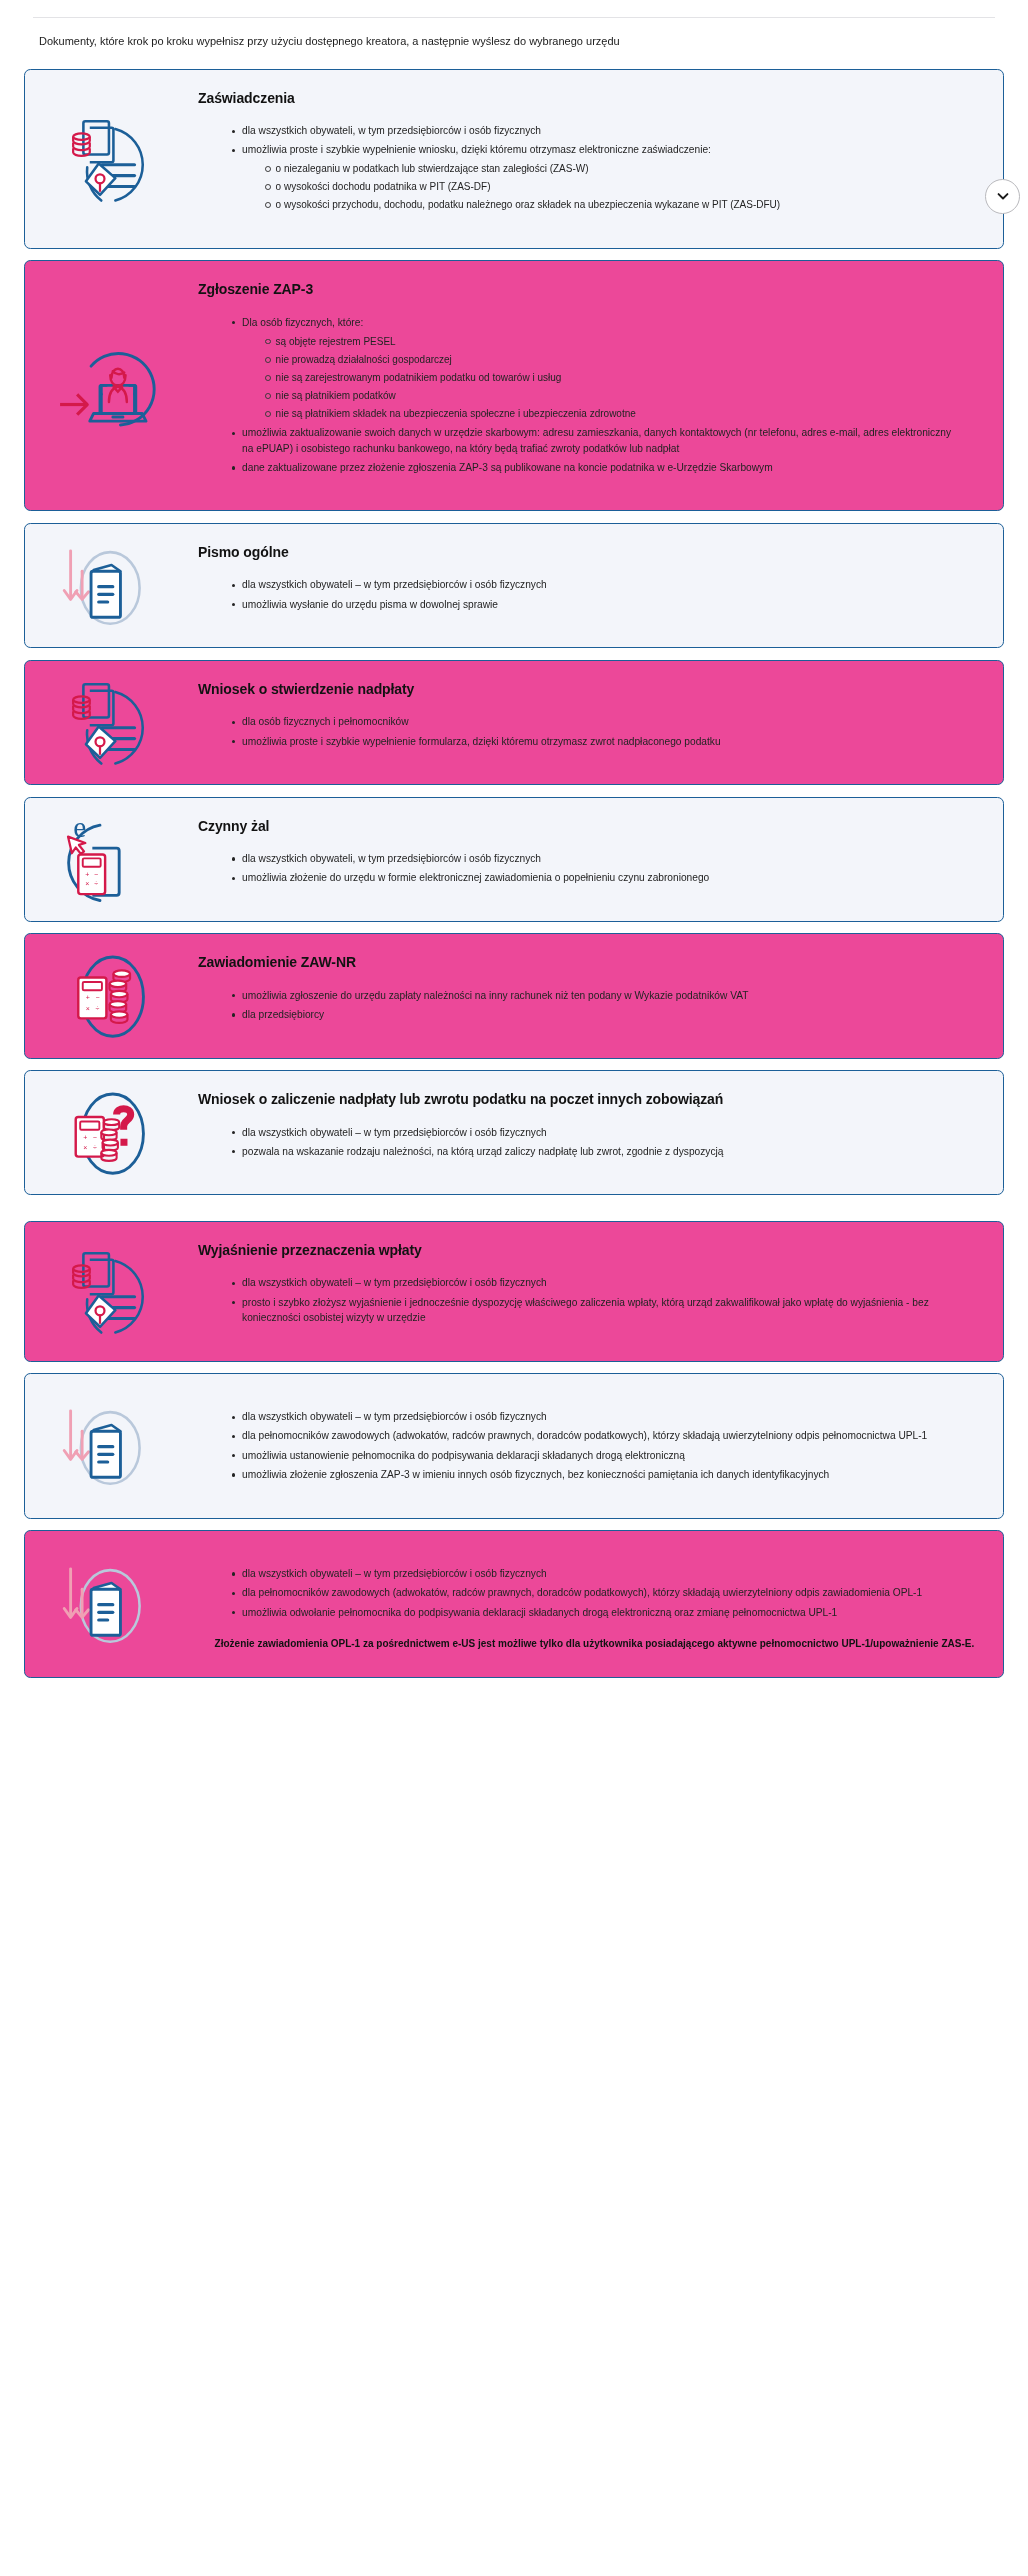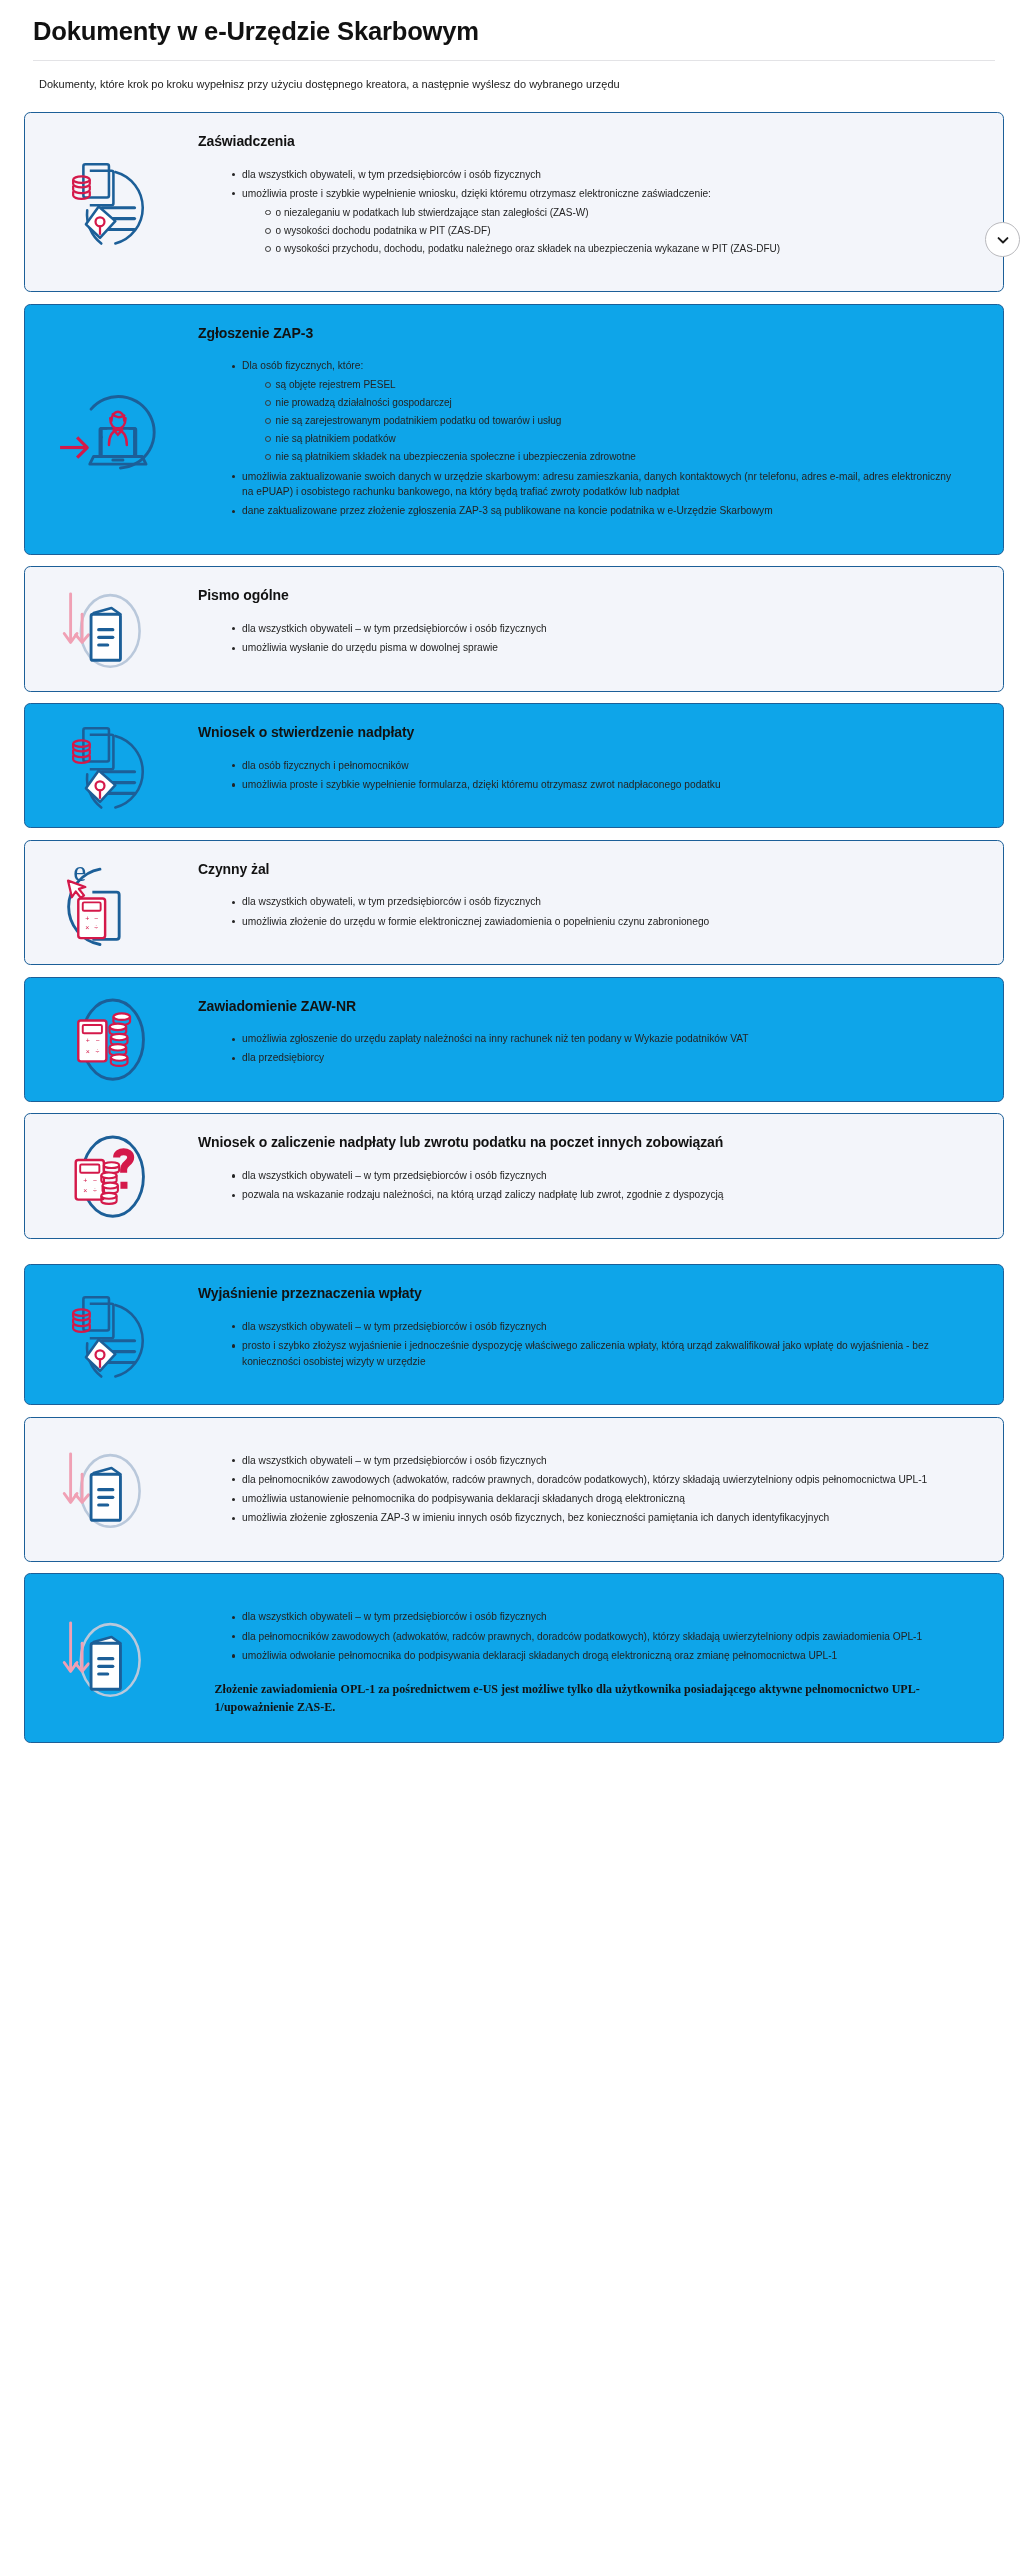--- a/index.html
+++ b/index.html
@@ -42,21 +42,21 @@
     position: relative;
     border: 1.3px solid #1c5f98;
     border-radius: 6.4px;
     display: flex;
     align-items: flex-start;
     margin-bottom: 11.5px;
     overflow: visible;
     min-height: 77px;
   }
   .card.tint   { background: #f3f5fa; align-items: center; }
-  .card.plain  { background: #0ea5e9; }
+  .card.plain  { background: #ec4899; }
   .card.gap-before { margin-top: 25.6px; }
 
   .card-icon {
     flex: 0 0 173px;
     align-self: center;
     display: flex;
     align-items: center;
     justify-content: center;
     padding: 11.5px 6.4px;
   }
@@ -103,26 +103,25 @@
   .sub-list > li::before {
     content: "";
     position: absolute;
     left: 1.3px; top: 5.1px;
     width: 3.8px; height: 3.8px;
     border-radius: 50%;
     border: 0.6px solid #3a3a3a;
     background: transparent;
   }
   .card-note {
-    font-size: 12px;
+    font-size: 10px;
     font-weight: bold;
     line-height: 1.55;
     margin: 15.3px 0 6.4px 16.6px;
     color: #121212;
-    font-family: Liberation Serif, serif;
   }
 
   
   .expand-btn {
     position: absolute;
     right: 7.7px;
     width: 35px; height: 35px;
     border-radius: 50%;
     background: #ffffff;
     border: 0.6px solid #b9b9bd;
@@ -131,21 +130,20 @@
     z-index: 20;
   }
   .expand-btn svg { display:block; }
 </style>
 </head>
 <body>
 
 <div class="page">
 
   <div class="header">
-    <h1 class="page-title">Dokumenty w e-Urzędzie Skarbowym</h1>
     <div class="title-rule"></div>
     <p class="page-subtitle">Dokumenty, które krok po kroku wypełnisz przy użyciu dostępnego kreatora, a następnie wyślesz do wybranego urzędu</p>
   </div>
 
   <div class="cards" id="cards">
       <div class="card tint">
         <div class="card-icon">
   <svg width="115" height="96" viewBox="0 0 180 150">
     <path d="M96 28 A58 58 0 0 1 96 140" fill="none" stroke="#1c5f98" stroke-width="4" stroke-linecap="round"></path>
     <path d="M52 88 A58 58 0 0 0 74 140" fill="none" stroke="#1c5f98" stroke-width="4" stroke-linecap="round"></path>

